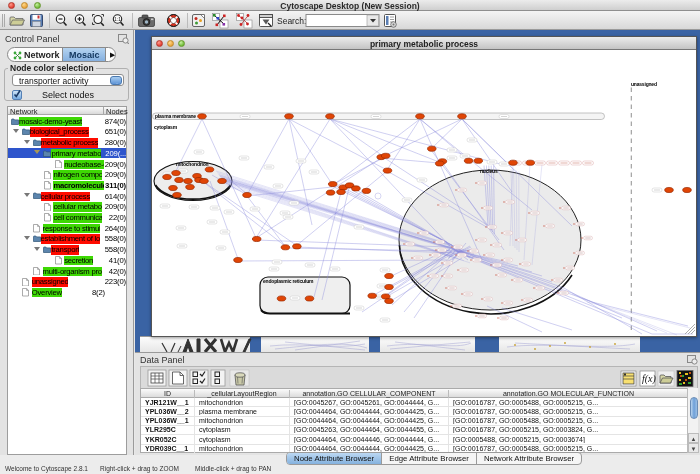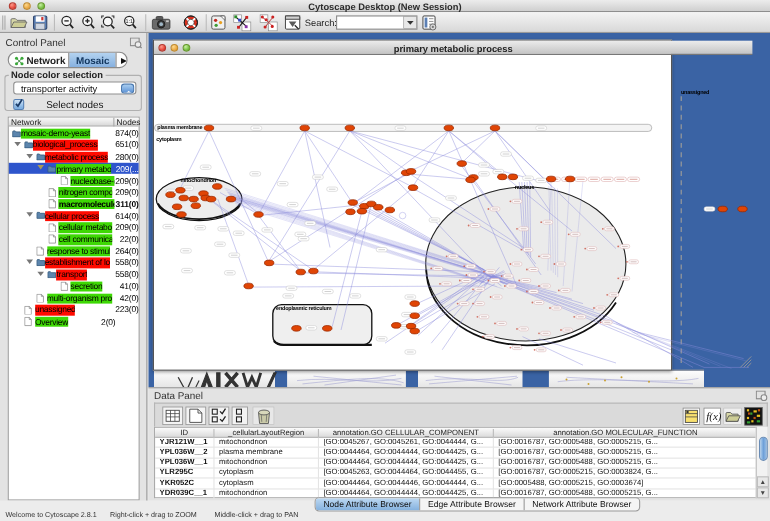--- a/index.html
+++ b/index.html
@@ -312,21 +312,21 @@
           </svg>
           <span style="position:absolute;left:23.8px;top:0.8px;background:#ff0b00;color:#000;font-size:7.7px;letter-spacing:-0.25px;line-height:9.4px;white-space:nowrap;overflow:hidden;max-width:36px;display:inline-block;">unassigned</span>
           <span style="position:absolute;right:0px;top:0.8px;font-size:7.7px;letter-spacing:-0.15px;line-height:9.4px;color:#000;">223(0)</span>
         </div>
         <div style="position:absolute;left:0;top:171.2px;width:97px;height:10.2px;">
           <svg style="position:absolute;left:14.3px;top:1px;" width="7" height="8.5" viewBox="0 0 7 8.5">
             <path d="M0.5 0.5 L4.6 0.5 L6.5 2.4 L6.5 8 L0.5 8 Z" fill="#fff" stroke="#888" stroke-width="0.7"></path>
             <path d="M4.6 0.5 L4.6 2.4 L6.5 2.4" fill="none" stroke="#888" stroke-width="0.7"></path>
           </svg>
           <span style="position:absolute;left:23.8px;top:0.8px;background:#3ed804;color:#000;font-size:7.7px;letter-spacing:-0.25px;line-height:9.4px;white-space:nowrap;overflow:hidden;max-width:33px;display:inline-block;">Overview</span>
-          <span style="position:absolute;right:0px;top:0.8px;font-size:7.7px;letter-spacing:-0.15px;line-height:9.4px;color:#000;">2(0)</span>
+          <span style="position:absolute;right:0px;top:0.8px;font-size:7.7px;letter-spacing:-0.15px;line-height:9.4px;color:#000;">8(2)</span>
         </div>
       </div>
   </div>
 </div>
 
 <div class="abs" style="left:135px;top:30px;width:565px;height:322px;background:#3a63a4;overflow:hidden;">
 
   <div class="abs" style="left:5px;top:306px;width:110px;height:16px;background:linear-gradient(#fdfdfd,#e6e6e6);border-top:1px solid #999;"></div>
   <div class="abs" style="left:126px;top:306px;width:108px;height:16px;background:linear-gradient(#fdfdfd,#e6e6e6);border-top:1px solid #999;"></div>
   <div class="abs" style="left:245px;top:306px;width:95px;height:16px;background:linear-gradient(#fdfdfd,#e6e6e6);border-top:1px solid #999;"></div>
@@ -353,21 +353,21 @@
     <g fill="#c8a030">
         <circle cx="380" cy="9" r="0.9"></circle>
         <circle cx="400" cy="13" r="0.9"></circle>
         <circle cx="430" cy="7" r="0.9"></circle>
         <circle cx="455" cy="11" r="0.9"></circle>
         <circle cx="480" cy="8" r="0.9"></circle>
         <circle cx="415" cy="10" r="0.9"></circle>
       </g>
   </svg>
 
-  <div class="abs" style="left:4px;top:6px;width:472px;height:301px;background:#fff;border:1px solid #555;box-shadow:0 1px 3px rgba(0,0,0,0.4);">
+  <div class="abs" style="left:16px;top:6px;width:546px;height:301px;background:#fff;border:1px solid #555;box-shadow:0 1px 3px rgba(0,0,0,0.4);">
     <div class="abs" style="left:0;top:0;width:544px;height:13px;background:linear-gradient(#ececec,#c4c4c4);border-bottom:1px solid #777;">
       <div class="abs" style="left:4px;top:3px;width:7px;height:7px;border-radius:50%;background:radial-gradient(circle at 35% 30%,#ff9a8a,#e33e32 70%);border:0.5px solid #b53a30;"></div>
       <div class="abs" style="left:15px;top:3px;width:7px;height:7px;border-radius:50%;background:radial-gradient(circle at 35% 30%,#ffd98a,#e9a33b 70%);border:0.5px solid #c08a2e;"></div>
       <div class="abs" style="left:26px;top:3px;width:7px;height:7px;border-radius:50%;background:radial-gradient(circle at 35% 30%,#c8f0a0,#6fbb3a 70%);border:0.5px solid #66992c;"></div>
       <div class="abs" style="left:0;top:2px;width:544px;text-align:center;font-size:8.5px;font-weight:bold;color:#222;">primary metabolic process</div>
     </div>
 
     <svg id="canvas" class="abs" style="left:0;top:13px;" width="544" height="286" viewBox="0 0 544 286">
         <rect x="0.5" y="63" width="452" height="6.5" rx="3.2" fill="#f4f4f4" stroke="#aaa" stroke-width="0.7"></rect>
         <ellipse cx="41" cy="131" rx="39" ry="19.5" fill="#ededed" stroke="#111" stroke-width="1.1"></ellipse>

